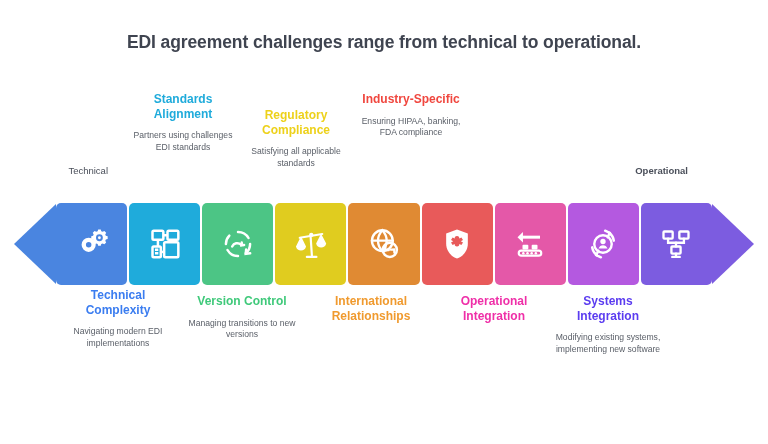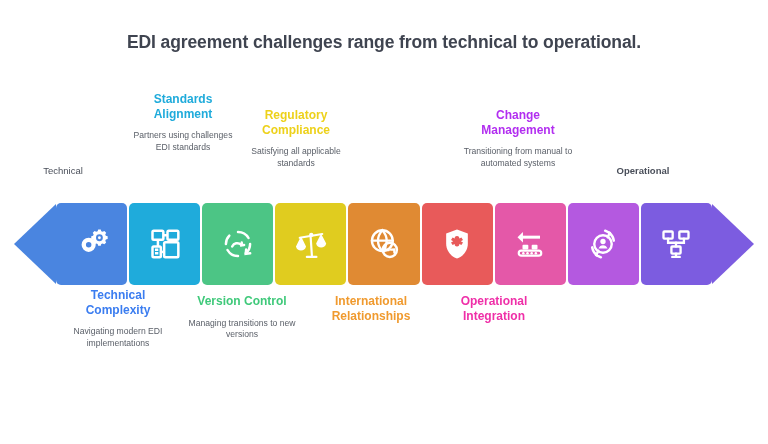--- a/index.html
+++ b/index.html
@@ -45,21 +45,21 @@
     justify-content: center;
   }
   .tile svg { width: 40px; height: 40px; display: block; }
 
   
   .endcap {
     position: absolute;
     font-size: 9.5px;
     color: #4a4f5a;
     top: 165px;
-    text-align: center;
+    text-align: right;
     width: 90px;
   }
   .endcap.left  { left: 18px; }
   .endcap.right { left: 598px; font-weight: bold; }
 
   
   .callout {
     position: absolute;
     text-align: center;
     width: 112px;
@@ -99,23 +99,23 @@
   <div class="title">EDI agreement challenges range from technical to operational.</div>
 
   <div class="callout top" id="cb-1">
     <div class="c-title" style="color: rgb(31, 171, 219);">Standards Alignment</div>
     <div class="c-desc">Partners using challenges EDI standards</div>
   </div>
   <div class="callout top" id="cb-2">
     <div class="c-title" style="color: rgb(237, 209, 26);">Regulatory Compliance</div>
     <div class="c-desc">Satisfying all applicable standards</div>
   </div>
-  <div class="callout top" id="cb-4">
-    <div class="c-title" style="color: rgb(178, 46, 240);">Change Management</div>
-    <div class="c-desc">Transitioning from manual to automated systems</div>
+  <div class="callout top" id="cb-3">
+    <div class="c-title" style="color: rgb(240, 71, 63);">Industry-Specific</div>
+    <div class="c-desc">Ensuring HIPAA, banking, FDA compliance</div>
   </div>
 
   <div class="endcap left">Technical</div>
   <div class="endcap right">Operational</div>
 
   <div class="band">
 
     <svg class="arrow-left" viewBox="0 0 44 92">
       <polygon id="arw-l" points="44,6 44,86 2,46" fill="#4a85e0"></polygon>
     </svg>
@@ -237,14 +237,18 @@
   <div class="callout bottom" id="cb-6">
     <div class="c-title" style="color: rgb(63, 201, 122);">Version Control</div>
     <div class="c-desc">Managing transitions to new versions</div>
   </div>
   <div class="callout bottom" id="cb-7">
     <div class="c-title" style="color: rgb(240, 154, 46);">International Relationships</div>
   </div>
   <div class="callout bottom" id="cb-8">
     <div class="c-title" style="color: rgb(239, 47, 168);">Operational Integration</div>
   </div>
+  <div class="callout bottom" id="cb-9">
+    <div class="c-title" style="color: rgb(91, 60, 240);">Systems Integration</div>
+    <div class="c-desc">Modifying existing systems, implementing new software</div>
+  </div>
 
 </div>
 
 </body></html>

